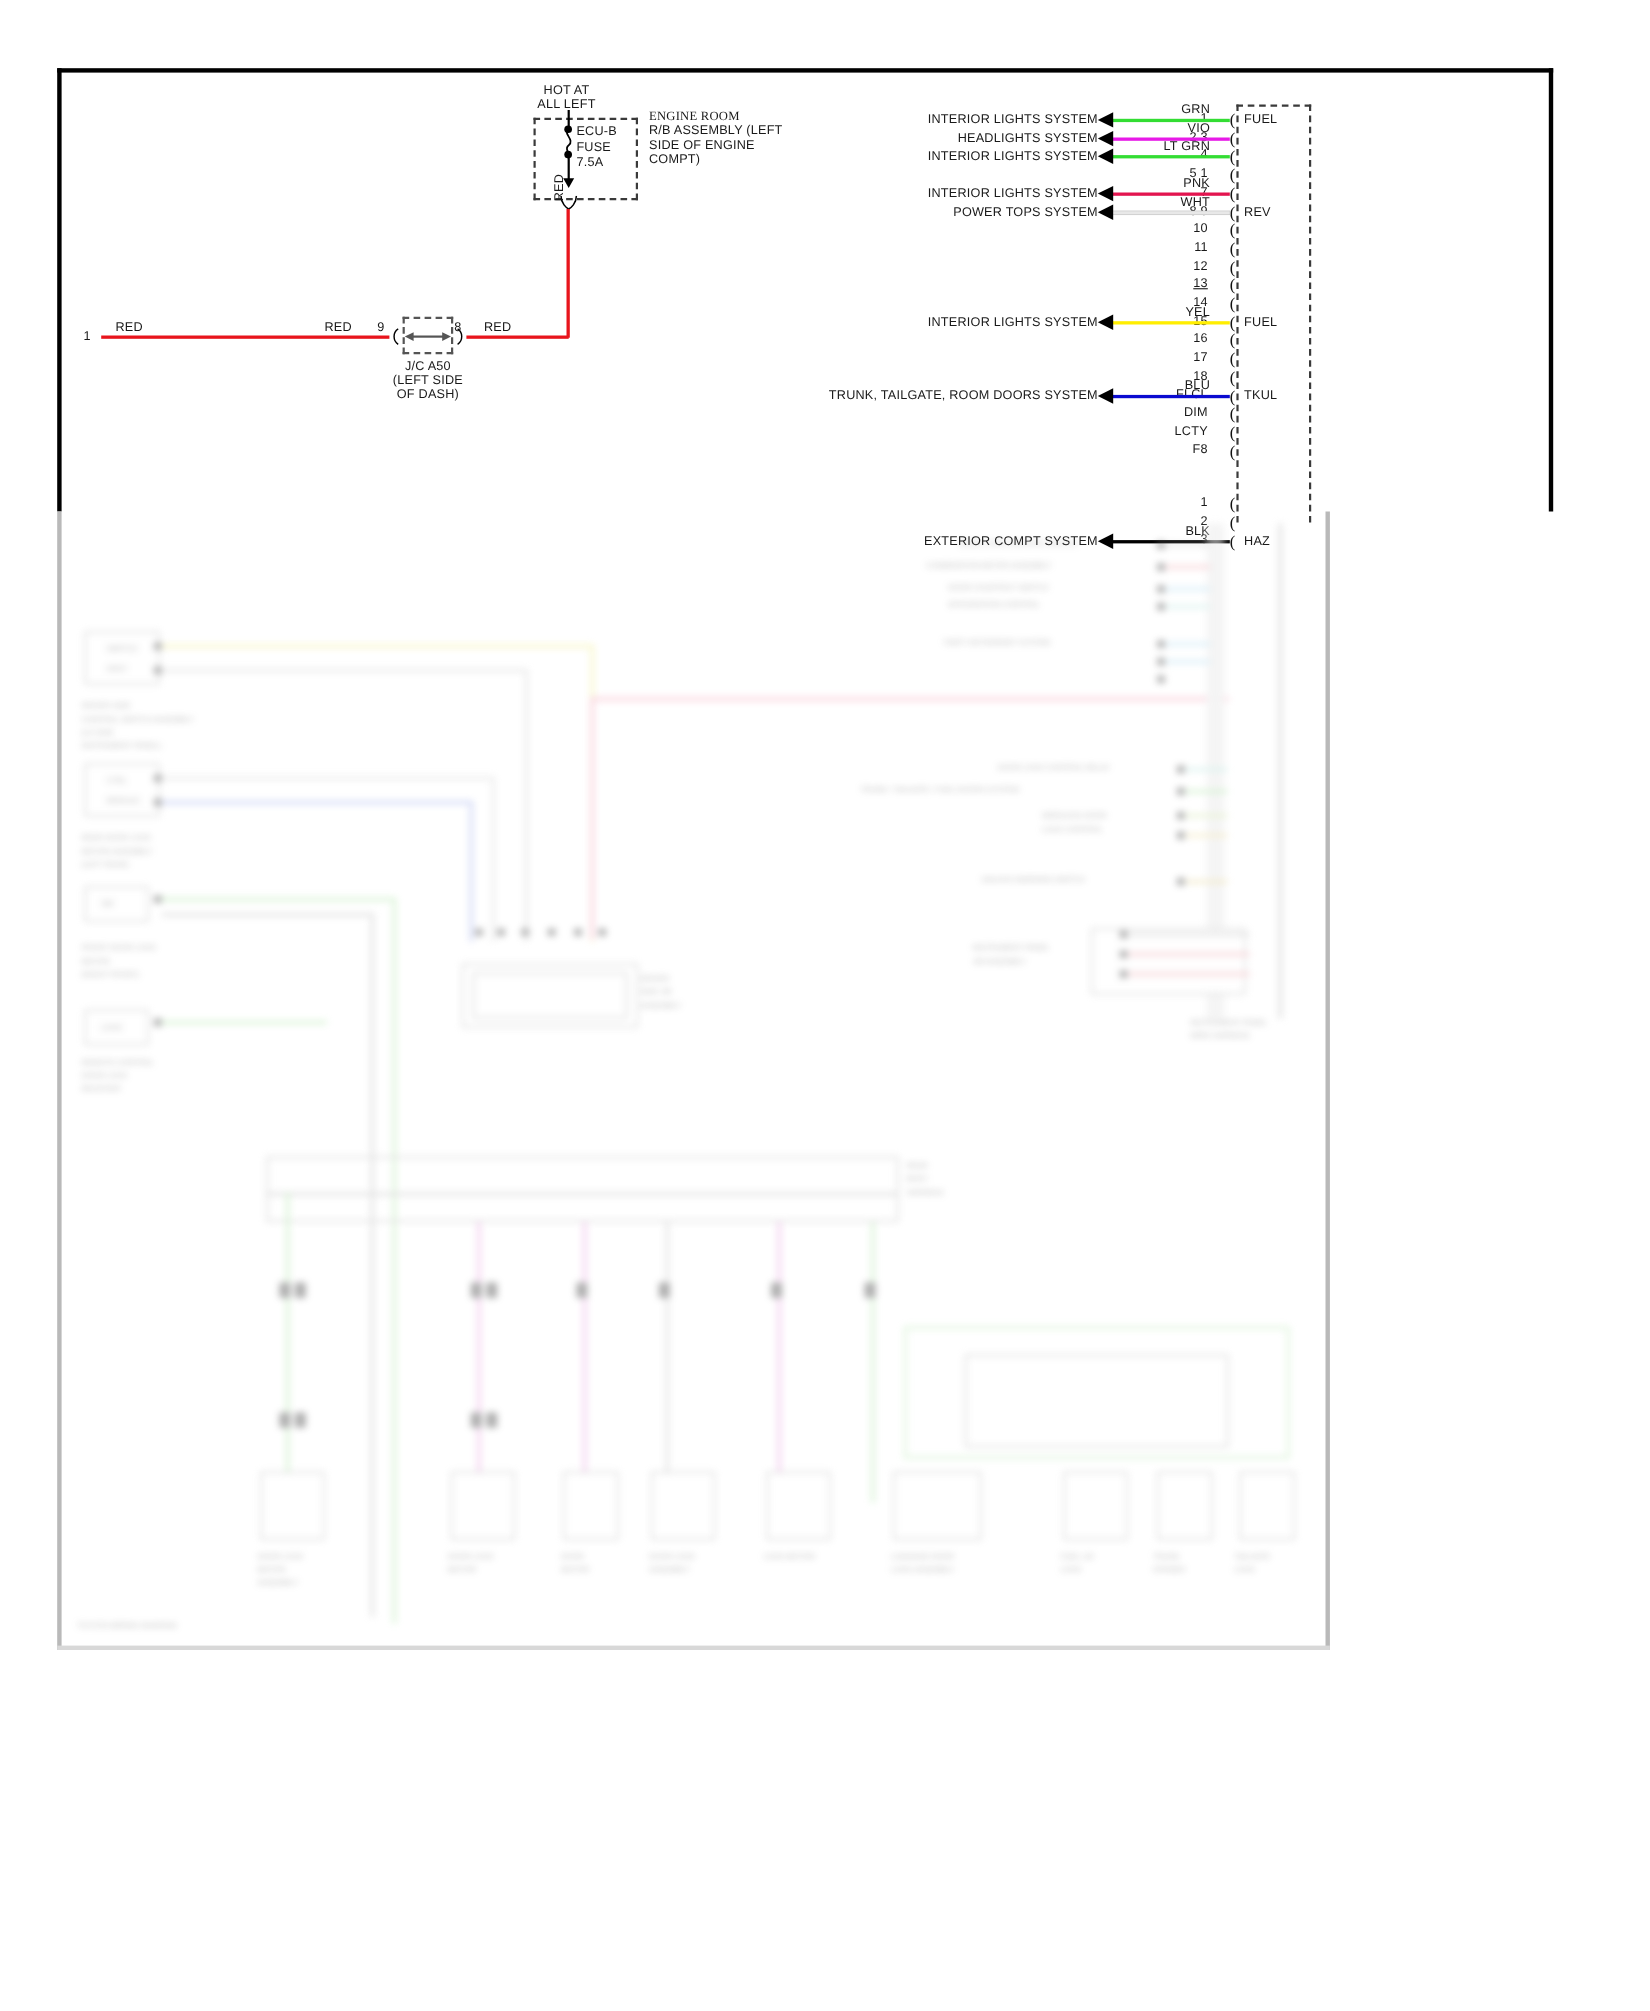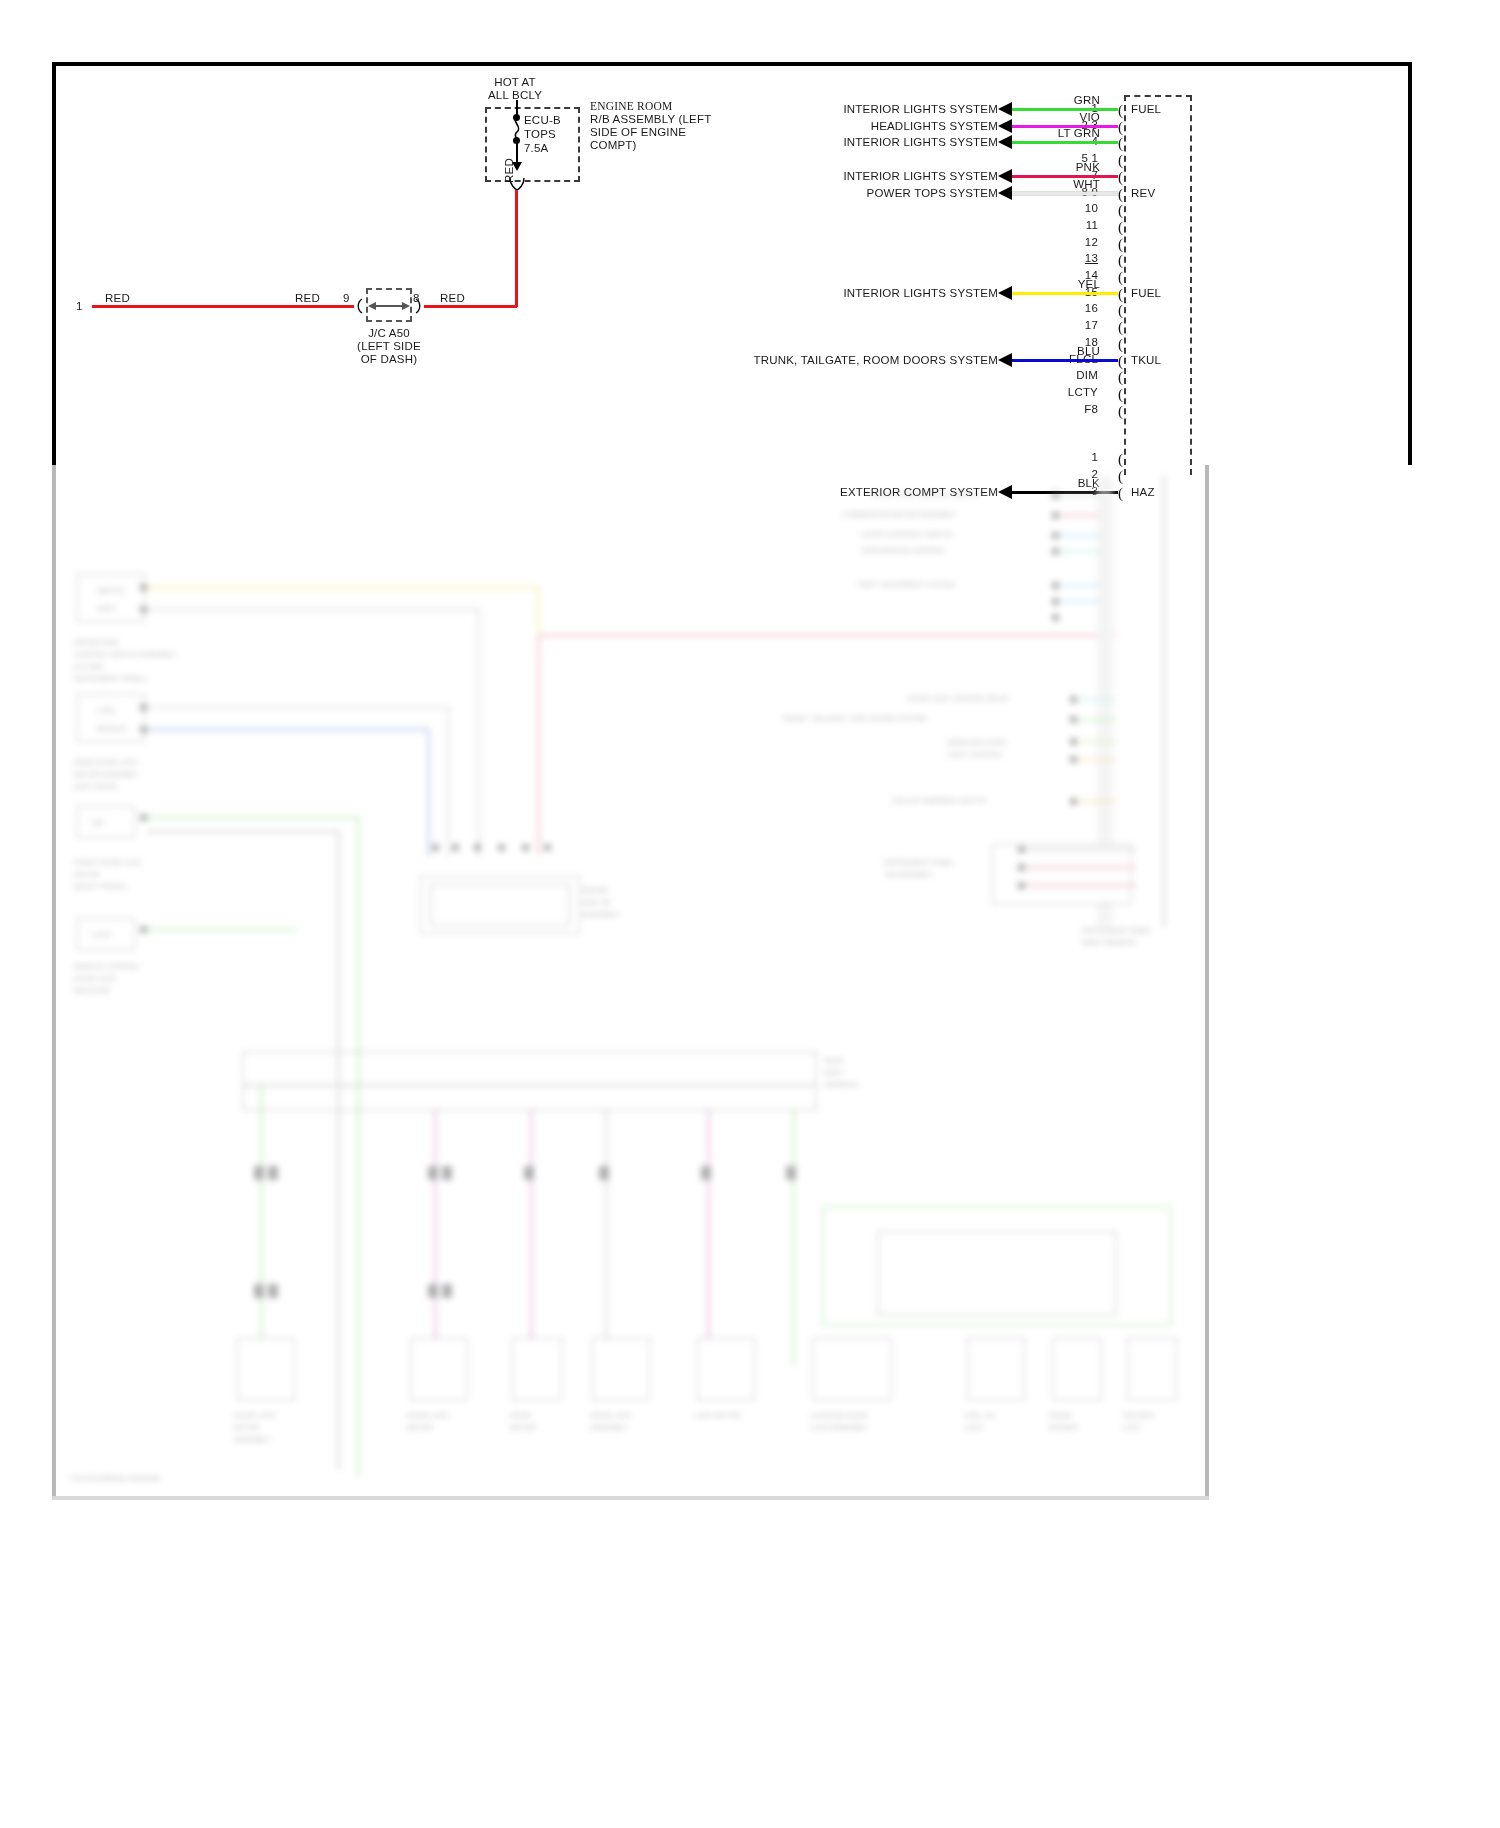--- a/index.html
+++ b/index.html
@@ -187,36 +187,36 @@
 <div id="sheet">
 
   <div class="frame-top"></div>
   <div class="frame-left"></div>
   <div class="frame-right"></div>
   <div class="frame-left-faded"></div>
   <div class="frame-right-faded"></div>
   <div class="frame-bottom-faded"></div>
 
   <div class="txt c" style="left:455px; top:76px; width:120px;">HOT AT</div>
-  <div class="txt c" style="left:455px; top:89px; width:120px;">ALL BCLY</div>
+  <div class="txt c" style="left:455px; top:89px; width:120px;">ALL LEFT</div>
 
   <div class="dash-box" style="left:485px; top:107px; width:95px; height:75px;"></div>
 
   <div class="line-v" style="left:516px; top:100px; height:18px;"></div>
   <div class="dot" style="left:513px; top:114px;"></div>
 
   <svg class="fuse-sq" style="left:509px; top:118px;" width="18" height="22" viewBox="0 0 18 22">
     <path d="M8,0 C2,3 14,9 8,14 C4,17 8,20 8,22" stroke="#000" stroke-width="1.6" fill="none"></path>
   </svg>
   <div class="dot" style="left:513px; top:137px;"></div>
   <div class="line-v" style="left:516px; top:142px; height:22px;"></div>
   <div class="arrow-d" style="left:512px; top:162px;"></div>
 
   <div class="txt" style="left:524px; top:114px;">ECU-B</div>
-  <div class="txt" style="left:524px; top:128px;">TOPS</div>
+  <div class="txt" style="left:524px; top:128px;">FUSE</div>
   <div class="txt" style="left:524px; top:142px;">7.5A</div>
 
   <svg style="position:absolute; left:508px; top:178px;" width="18" height="14" viewBox="0 0 18 14">
     <path d="M2,0 C2,7 7,11 9,12" stroke="#000" stroke-width="1.4" fill="none"></path>
     <path d="M16,0 C16,7 11,11 9,12" stroke="#000" stroke-width="1.4" fill="none"></path>
   </svg>
 
   <div class="txt" style="left:590px; top:100px;font-family:Liberation Serif, serif;">ENGINE ROOM</div>
   <div class="txt" style="left:590px; top:113px;">R/B ASSEMBLY (LEFT</div>
   <div class="txt" style="left:590px; top:126px;">SIDE OF ENGINE</div>

